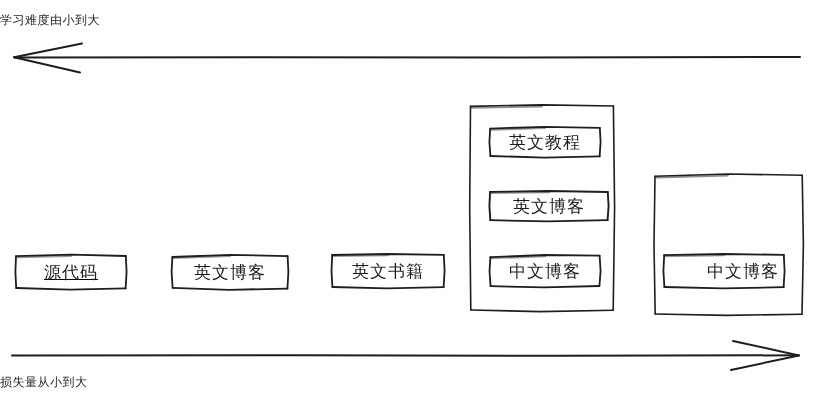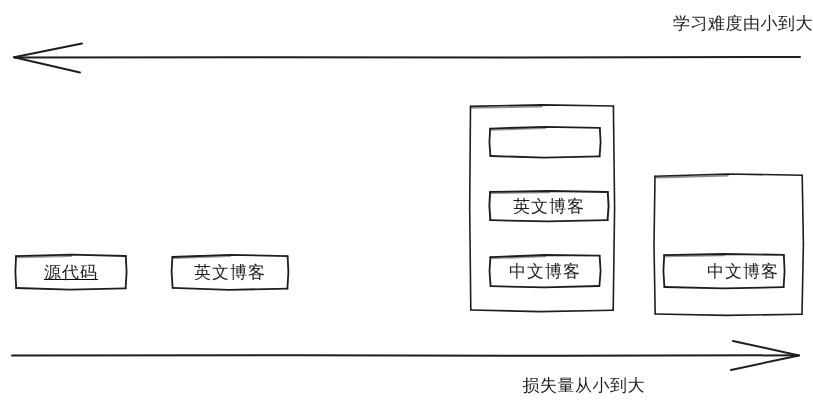--- a/index.html
+++ b/index.html
@@ -12,25 +12,25 @@
   }
   #canvas {
     position: relative;
     width: 813px;
     height: 414px;
     background: #ffffff;
     overflow: hidden;
   }
   .axis-label {
     position: absolute;
-    font-size: 17px;
+    font-size: 12px;
     color: #1e1e1e;
     letter-spacing: 0.5px;
     white-space: nowrap;
-    text-align: right;
+    text-align: left;
   }
   .axis-svg {
     position: absolute;
     left: 0;
     pointer-events: none;
   }
   .node {
     position: absolute;
     box-sizing: border-box;
     background: #ffffff;
@@ -119,31 +119,44 @@
         <path d="M 2.4 4.0 L 60 1.8 L 117.6 3.2"></path>
         <path d="M 117.6 3.2 L 118.4 19 L 117.4 35.6"></path>
         <path d="M 117.4 35.6 L 59 36.8 L 2.6 34.8"></path>
         <path d="M 2.6 34.8 L 1.6 19 L 2.4 4.0"></path>
         <path d="M 3.4 5.2 L 60 3.2" opacity="0.45"></path>
       </g>
     </svg>
     <span class="node-label">英文博客</span>
   </div>
 
+  <div class="node" id="node-english-books" style="left:330px; top:252px; width:116px; height:38px;">
+    <svg class="sketch-border" viewBox="0 0 116 38" preserveAspectRatio="none">
+      <g fill="none" stroke="#1e1e1e" stroke-width="1.8" stroke-linecap="round" stroke-linejoin="round">
+        <path d="M 2.2 3.0 L 58 2.0 L 113.8 2.8"></path>
+        <path d="M 113.8 2.8 L 114.6 19 L 113.6 35.2"></path>
+        <path d="M 113.6 35.2 L 57 36.4 L 2.4 35.0"></path>
+        <path d="M 2.4 35.0 L 1.5 19 L 2.2 3.0"></path>
+        <path d="M 3.2 4.2 L 58 3.4" opacity="0.45"></path>
+      </g>
+    </svg>
+    <span class="node-label">英文书籍</span>
+  </div>
 
   <div class="node" id="node-english-tutorial" style="left:488px; top:125px; width:114px; height:34px;">
     <svg class="sketch-border" viewBox="0 0 114 34" preserveAspectRatio="none">
       <g fill="none" stroke="#1e1e1e" stroke-width="1.8" stroke-linecap="round" stroke-linejoin="round">
         <path d="M 2.2 3.6 L 57 1.8 L 111.8 2.8"></path>
         <path d="M 111.8 2.8 L 112.6 17 L 111.6 31.4"></path>
         <path d="M 111.6 31.4 L 56 32.6 L 2.4 31.0"></path>
         <path d="M 2.4 31.0 L 1.4 17 L 2.2 3.6"></path>
         <path d="M 3.2 4.8 L 57 3.2" opacity="0.45"></path>
       </g>
     </svg>
+    <span class="node-label">英文教程</span>
   </div>
 
   <div class="node" id="node-english-blog" style="left:488px; top:189px; width:122px; height:34px;">
     <svg class="sketch-border" viewBox="0 0 114 34" preserveAspectRatio="none">
       <g fill="none" stroke="#1e1e1e" stroke-width="1.8" stroke-linecap="round" stroke-linejoin="round">
         <path d="M 2.0 2.8 L 57 2.0 L 111.9 3.0"></path>
         <path d="M 111.9 3.0 L 112.7 17 L 111.7 31.2"></path>
         <path d="M 111.7 31.2 L 56 32.4 L 2.2 31.2"></path>
         <path d="M 2.2 31.2 L 1.3 17 L 2.0 2.8"></path>
         <path d="M 3.0 4.0 L 57 3.4" opacity="0.45"></path>

